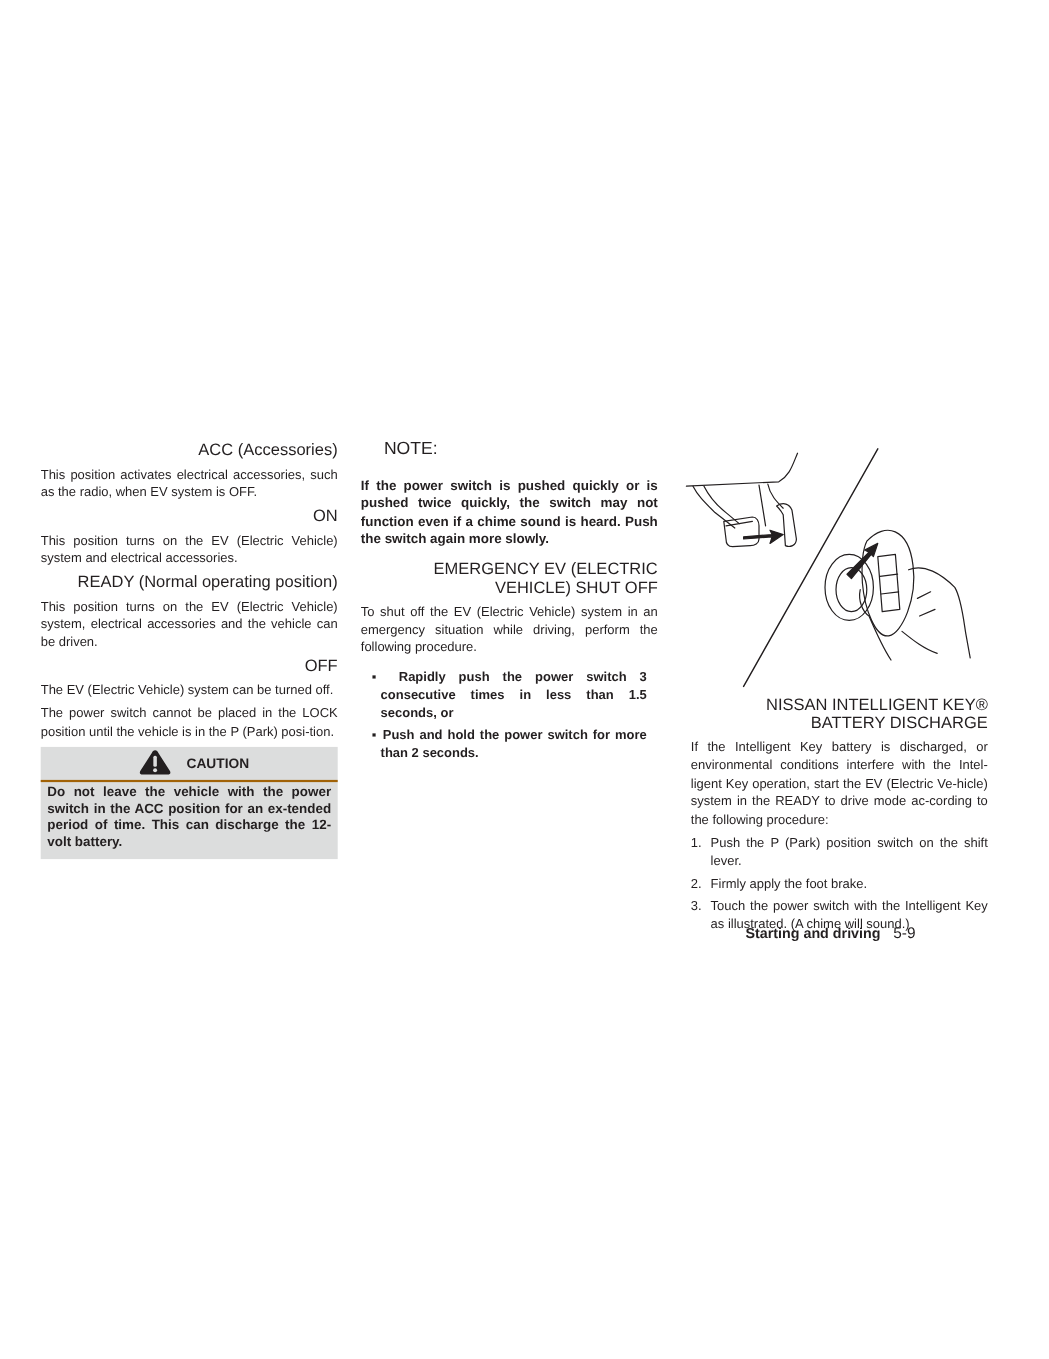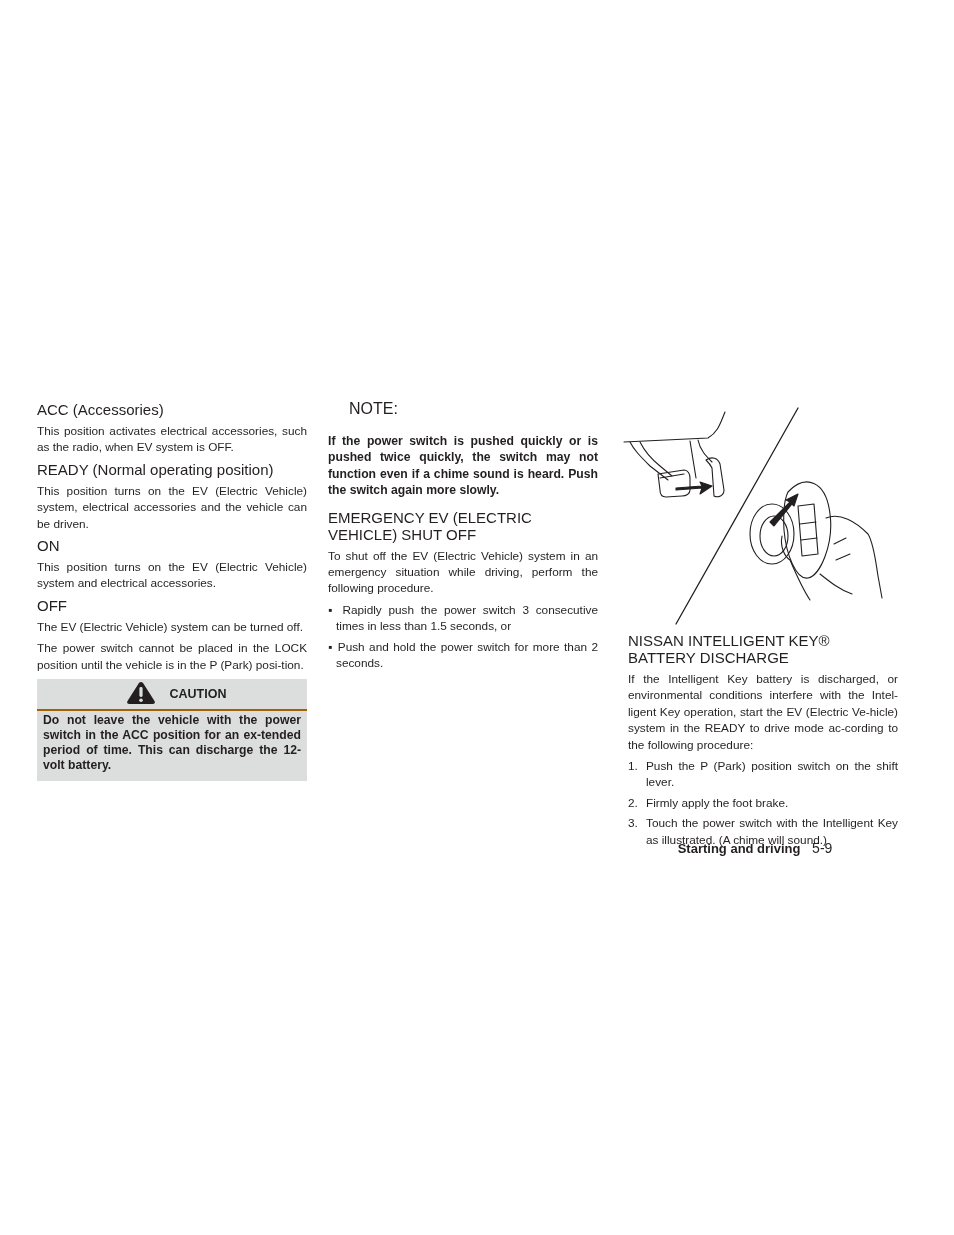--- a/index.html
+++ b/index.html
@@ -2,55 +2,55 @@
 <html><head>
 <meta charset="utf-8">
 <style>
   html, body { margin:0; padding:0; background:#ffffff; }
   body { width:954px; height:1235px; position:relative; overflow:hidden;
          font-family:"Liberation Sans", sans-serif; color:#231f20; }
   .col { position:absolute; top:401px; width:270px; }
   .col1 { left:37px; }
   .col2 { left:328px; }
   .col3 { left:628px; }
-  h2 { font-weight:normal; font-size:15px; line-height:17px; margin:0 0 5px 0; letter-spacing:0; }
+  h2 { font-weight:normal; font-size:15px; line-height:17px; margin:0 0 5px 0; letter-spacing:0;text-align:right; }
   p { font-size:11.8px; line-height:16.4px; margin:0 0 5px 0; text-align:justify; }
   .sec { margin-bottom:4px; }
   .caution { background:#dcdddd; margin-top:6px; }
   .caution-head { height:30px; display:flex; align-items:center; justify-content:center;
                   border-bottom:2px solid #a16207; gap:14px; font-weight:bold; font-size:12.5px; padding-left:8px; }
   .caution-body { padding:2px 6px 8px 6px; font-weight:bold; font-size:12.2px; line-height:15px; text-align:justify; }
   .note-label { font-weight:normal; font-size:16px; line-height:16px; margin:0;padding-left:21px; }
   .note-body { font-weight:bold; font-size:12.2px; line-height:16.4px; text-align:justify; margin:16px 0 10px 0; }
-  ul.bullets { list-style:none; padding:0; margin:0; }
+  ul.bullets { list-style:none; padding:0; margin:10px;font-weight:bold; }
   ul.bullets li { font-size:11.8px; line-height:16.4px; padding-left:8px; text-indent:-8px; margin-bottom:4px; text-align:justify; }
   ol.steps { list-style:none; padding:0; margin:0; }
   ol.steps li { font-size:11.8px; line-height:16.4px; display:flex; margin-bottom:4px; }
   ol.steps li .num { width:18px; flex:none; }
   ol.steps li .txt { flex:1; text-align:justify; }
   .illus { position:absolute; left:620px; top:404px; width:270px; height:222px; }
   .footer { position:absolute; left:620px; top:840px; width:270px; text-align:center; font-size:13px; }
   .footer .sec-name { font-weight:bold; }
   .footer .page-num { margin-left:8px; font-size:14px; }
 </style>
 </head>
 <body>
 
 <div class="col col1">
   <div class="sec">
     <h2>ACC (Accessories)</h2>
     <p>This position activates electrical accessories, such as the radio, when EV system is OFF.</p>
   </div>
   <div class="sec">
+    <h2>ON</h2>
+    <p>This position turns on the EV (Electric Vehicle) system and electrical accessories.</p>
+  </div>
+  <div class="sec">
     <h2>READY (Normal operating position)</h2>
     <p>This position turns on the EV (Electric Vehicle) system, electrical accessories and the vehicle can be driven.</p>
-  </div>
-  <div class="sec">
-    <h2>ON</h2>
-    <p>This position turns on the EV (Electric Vehicle) system and electrical accessories.</p>
   </div>
   <div class="sec">
     <h2>OFF</h2>
     <p>The EV (Electric Vehicle) system can be turned off.</p>
     <p>The power switch cannot be placed in the LOCK position until the vehicle is in the P (Park) posi-tion.</p>
   </div>
   <div class="caution">
     <div class="caution-head">
       <span>
         <svg width="30" height="24" viewBox="0 0 30 24">

